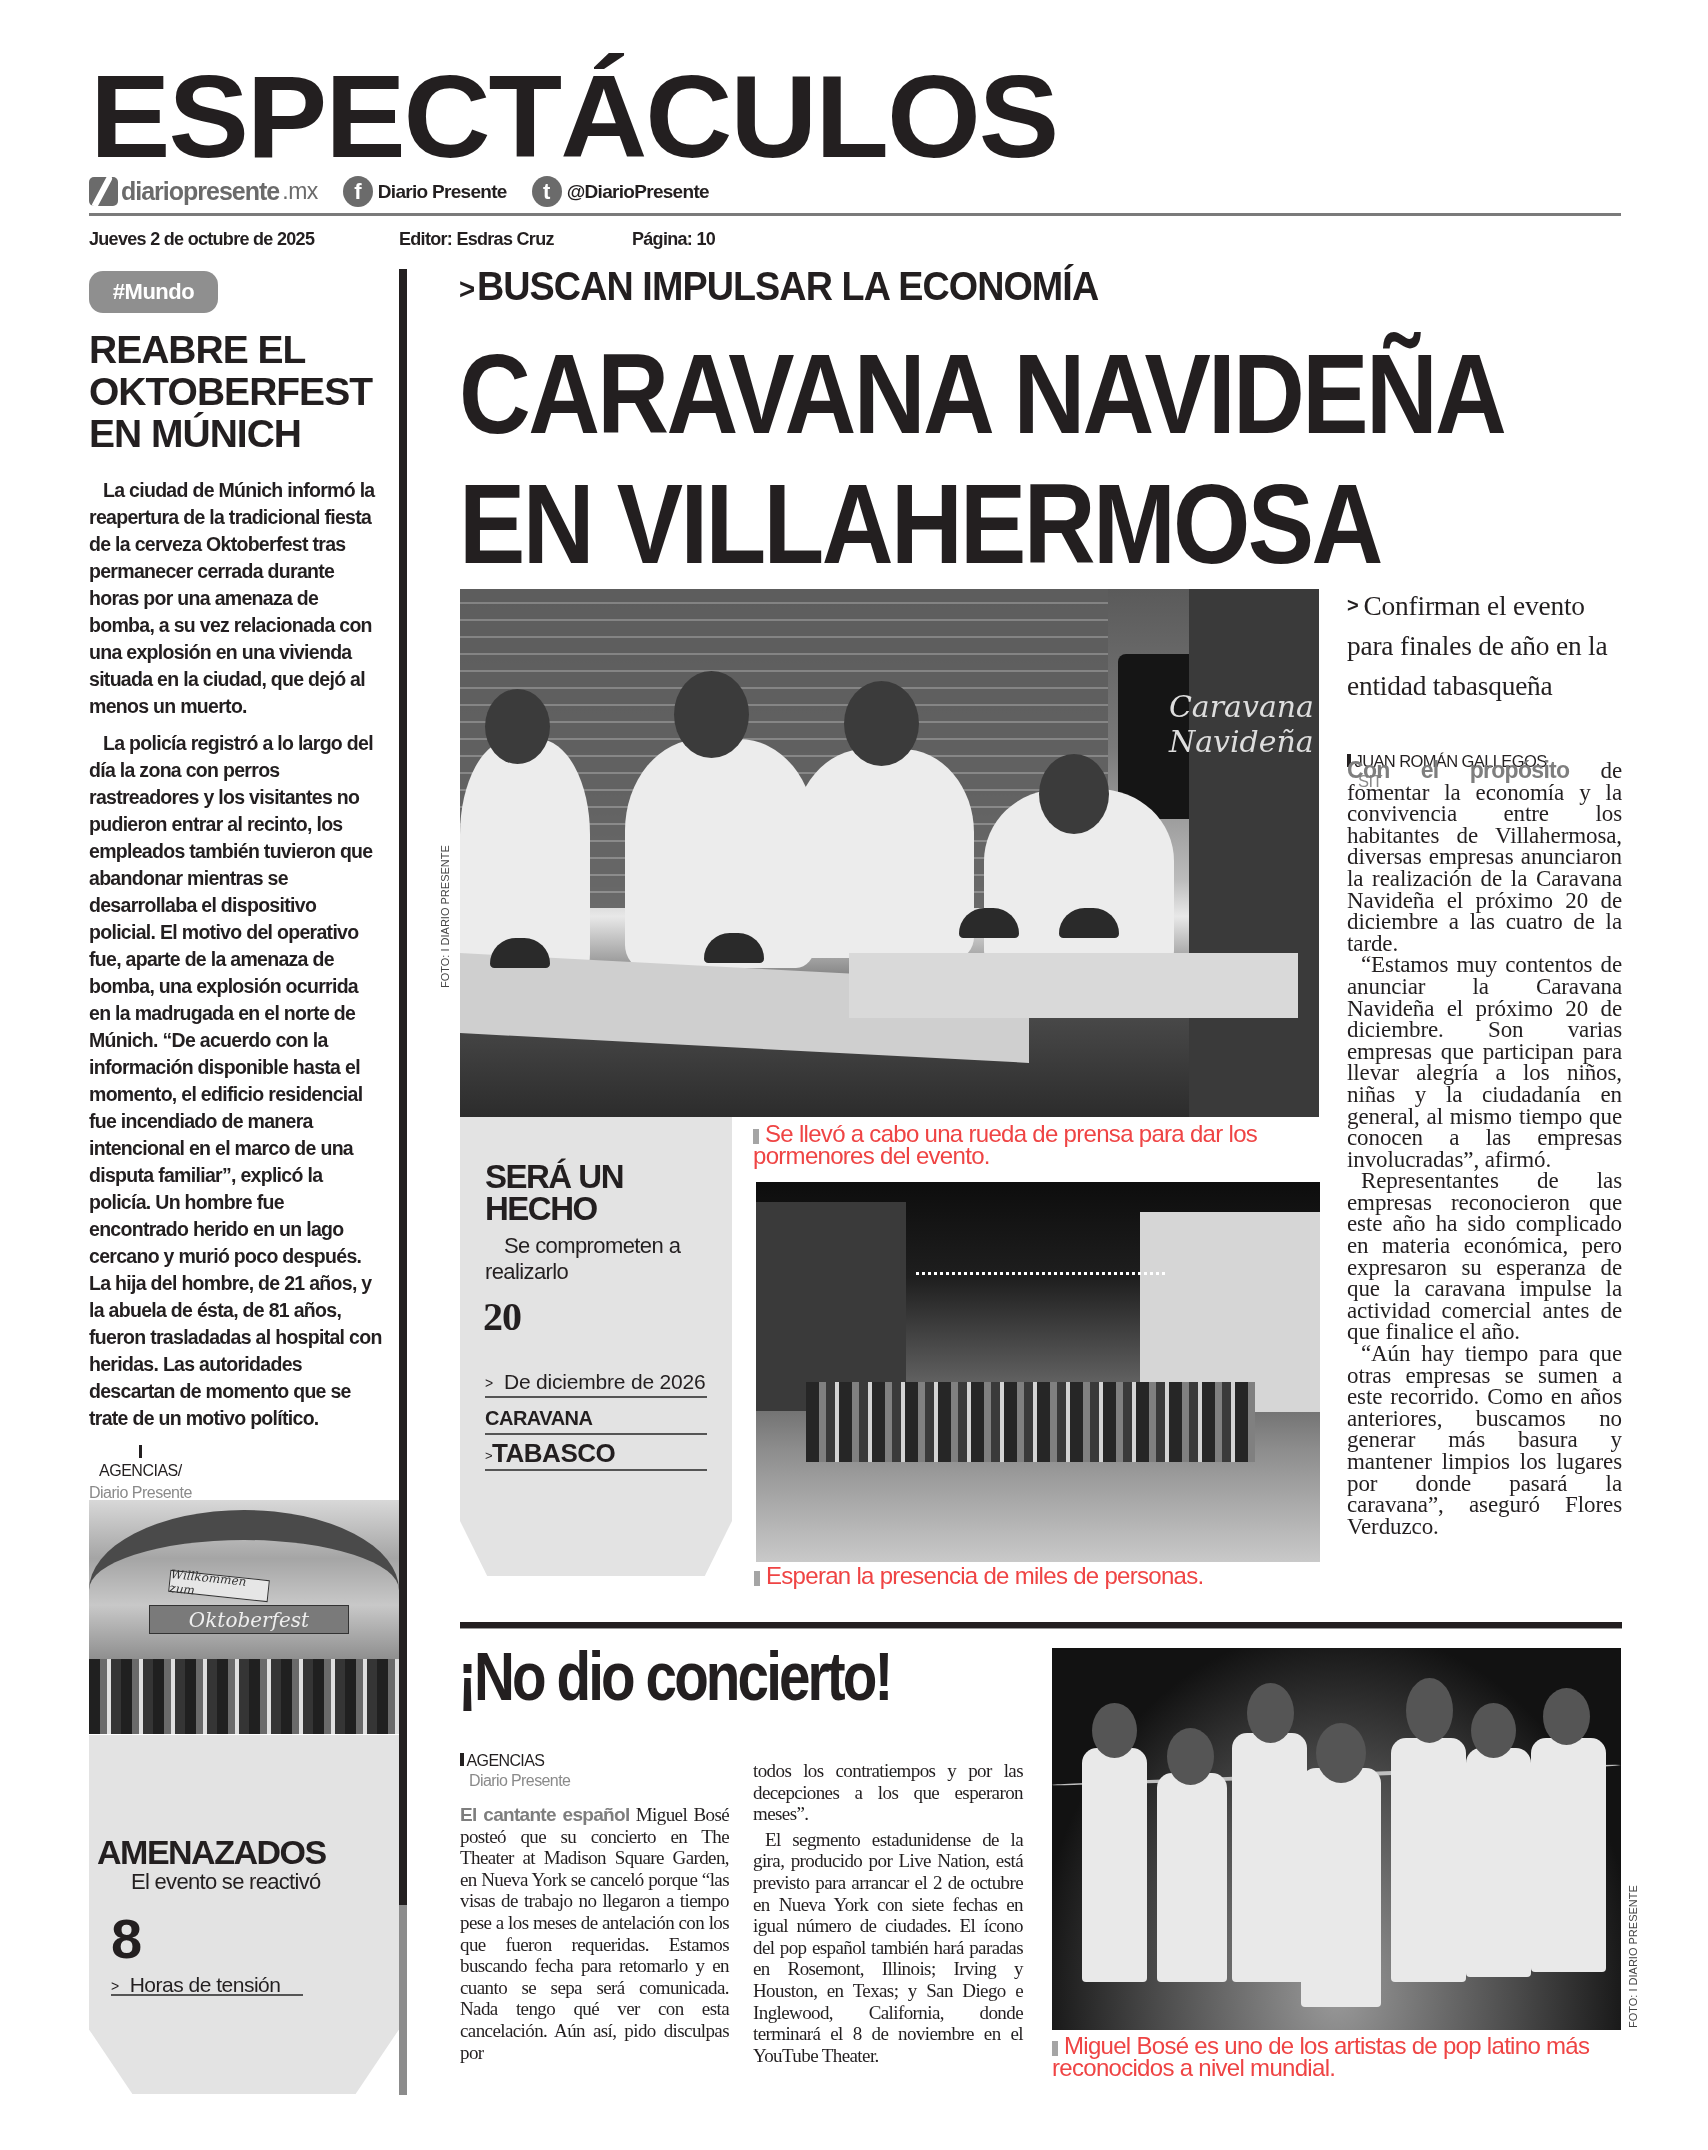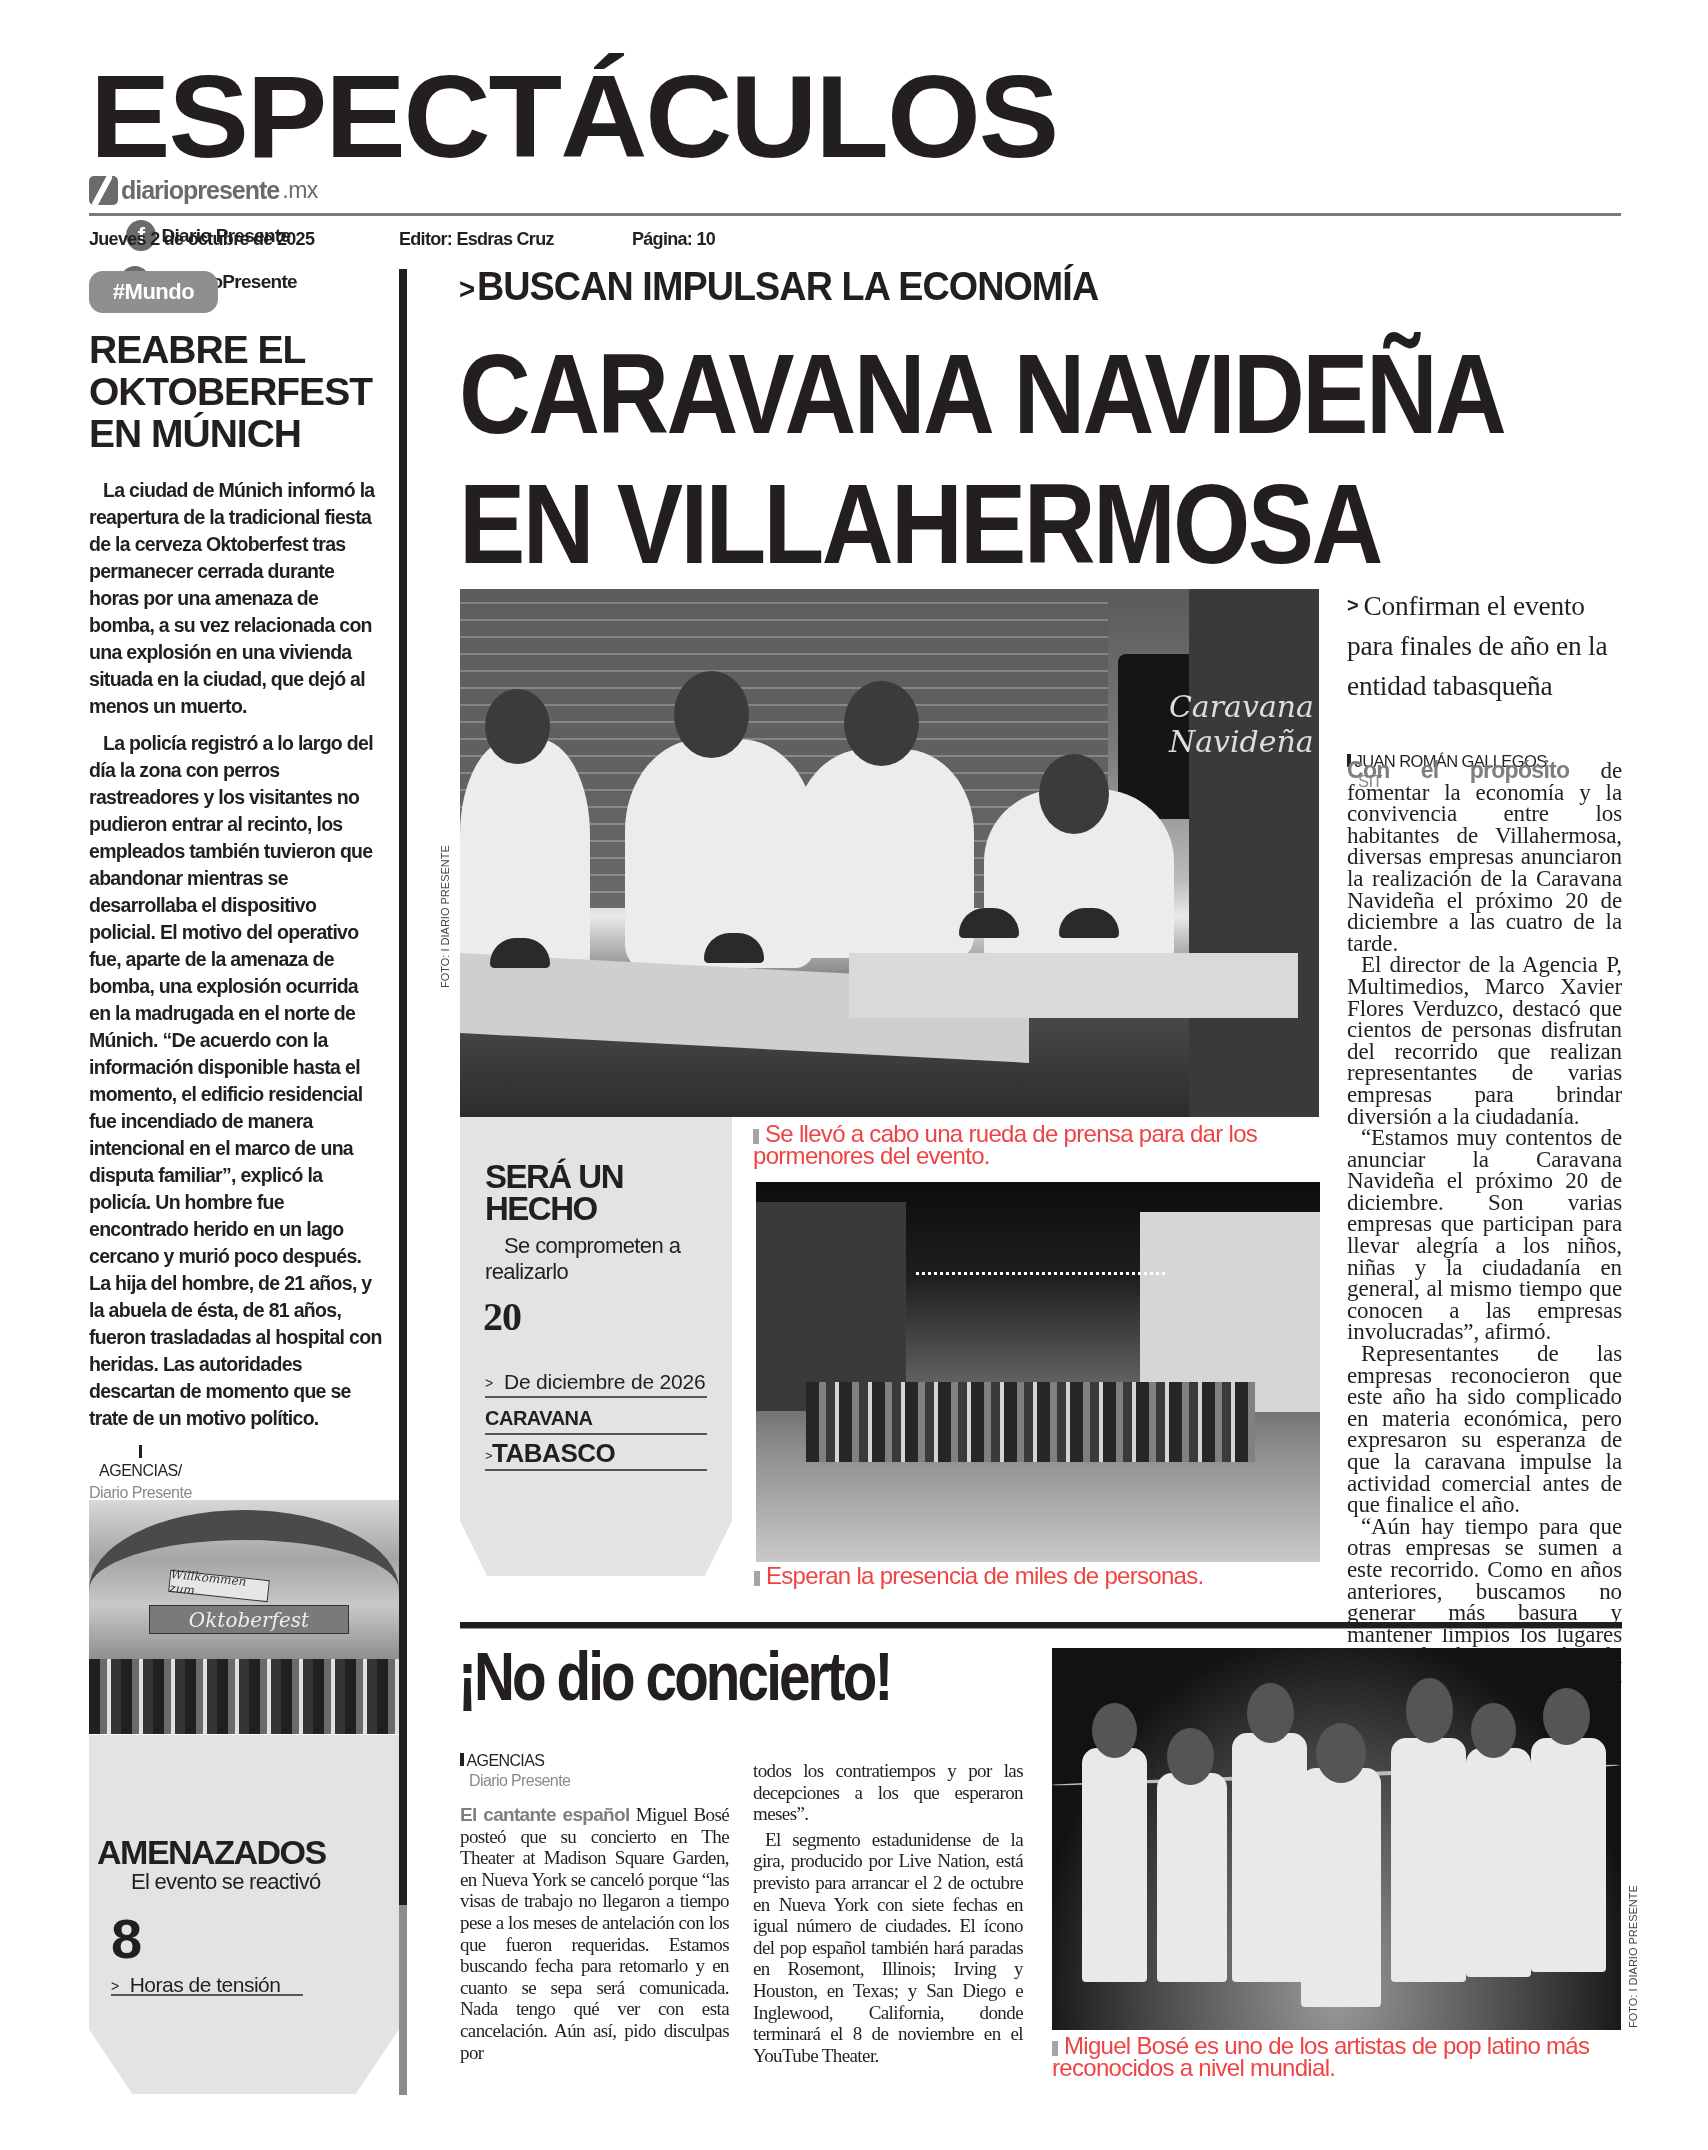--- a/index.html
+++ b/index.html
@@ -2,21 +2,21 @@
 <html style="font-size:8px"><head>
 <meta charset="utf-8">
 <style>
   * { box-sizing: border-box; margin: 0; padding: 0; }
   html, body { width: 1709px; height: 2151px; background: #ffffff; overflow: hidden; }
   body { position: relative; font-family: "Liberation Sans", sans-serif; color: #231f20; }
   .abs { position: absolute; }
 
   
   .section-title { left: 90px; top: 59px; font-family: "Liberation Sans", sans-serif; font-weight: 900; font-size: 116px; letter-spacing: -2px; line-height: 1; transform: scaleX(1.04); transform-origin: left; color: #231f20; }
-  .social-row { left: 89px; top: 176px; height: 31px; display: flex; align-items: center; gap: 15px; flex-direction: column; }
+  .social-row { left: 89px; top: 176px; height: 31px; display: flex; align-items: center; gap: 15px; }
   .site-logo { display: flex; align-items: center; gap: 3px; }
   .logo-badge { width: 29px; height: 29px; background: #6b6b6b; border-radius: 5px; position: relative; overflow: hidden; }
   .logo-badge::after { content: ""; position: absolute; left: 10px; top: -3px; width: 6px; height: 36px; background: #fff; transform: rotate(28deg); border-radius: 3px; }
   .site-name { font-size: 25px; color: #6b6b6b; font-weight: bold; letter-spacing: -1px; }
   .site-tld { font-size: 23px; color: #6b6b6b; font-weight: normal; letter-spacing: -0.5px; }
   .social-item { display: flex; align-items: center; gap: 5px; margin-left: 10px; }
   .social-icon { width: 30px; height: 31px; border-radius: 50%; background: #6b6b6b; color: #fff; font-weight: bold; font-size: 22px; display: flex; align-items: center; justify-content: center; font-family: "Liberation Sans", sans-serif; }
   .social-label { font-size: 19px; font-weight: bold; letter-spacing: -0.7px; color: #231f20; }
   .masthead-rule { left: 89px; top: 213px; width: 1532px; height: 2.5px; background: #7a7a7a; }
   .date-row { top: 229px; font-size: 18px; font-weight: bold; letter-spacing: -0.7px; color: #231f20; }
@@ -225,21 +225,20 @@
 </div>
 <div class="abs caption caption2"><span class="mark"></span><span>Esperan la presencia de miles de personas.</span></div>
 
 <div class="abs right-col deck"><span class="arrow">&gt;</span><span>Confirman el evento para finales de año en la entidad tabasqueña</span></div>
 <div class="abs right-col byline">
   <div><span class="credit-bar"></span> <span>JUAN ROMÁN GALLEGOS</span></div>
   <div class="sub">SIT</div>
 </div>
 <div class="abs right-col right-body">
   <p class="first"><span class="lead">Con el propósito</span><span> de fomentar la economía y la convivencia entre los habitantes de Villahermosa, diversas empresas anunciaron la realización de la Caravana Navideña el próximo 20 de diciembre a las cuatro de la tarde.</span></p>
-  <p>El director de la Agencia P, Multimedios, Marco Xavier Flores Verduzco, destacó que cientos de personas disfrutan del recorrido que realizan representantes de varias empresas para brindar diversión a la ciudadanía.</p>
   <p>“Estamos muy contentos de anunciar la Caravana Navideña el próximo 20 de diciembre. Son varias empresas que participan para llevar alegría a los niños, niñas y la ciudadanía en general, al mismo tiempo que conocen a las empresas involucradas”, afirmó.</p>
   <p>Representantes de las empresas reconocieron que este año ha sido complicado en materia económica, pero expresaron su esperanza de que la caravana impulse la actividad comercial antes de que finalice el año.</p>
   <p>“Aún hay tiempo para que otras empresas se sumen a este recorrido. Como en años anteriores, buscamos no generar más basura y mantener limpios los lugares por donde pasará la caravana”, aseguró Flores Verduzco.</p>
 </div>
 
 <div class="abs section-divider"></div>
 
 <div class="abs concert-headline">¡No dio concierto!</div>
 <div class="abs concert-credit">
   <div><span class="credit-bar"></span> <span>AGENCIAS</span></div>

